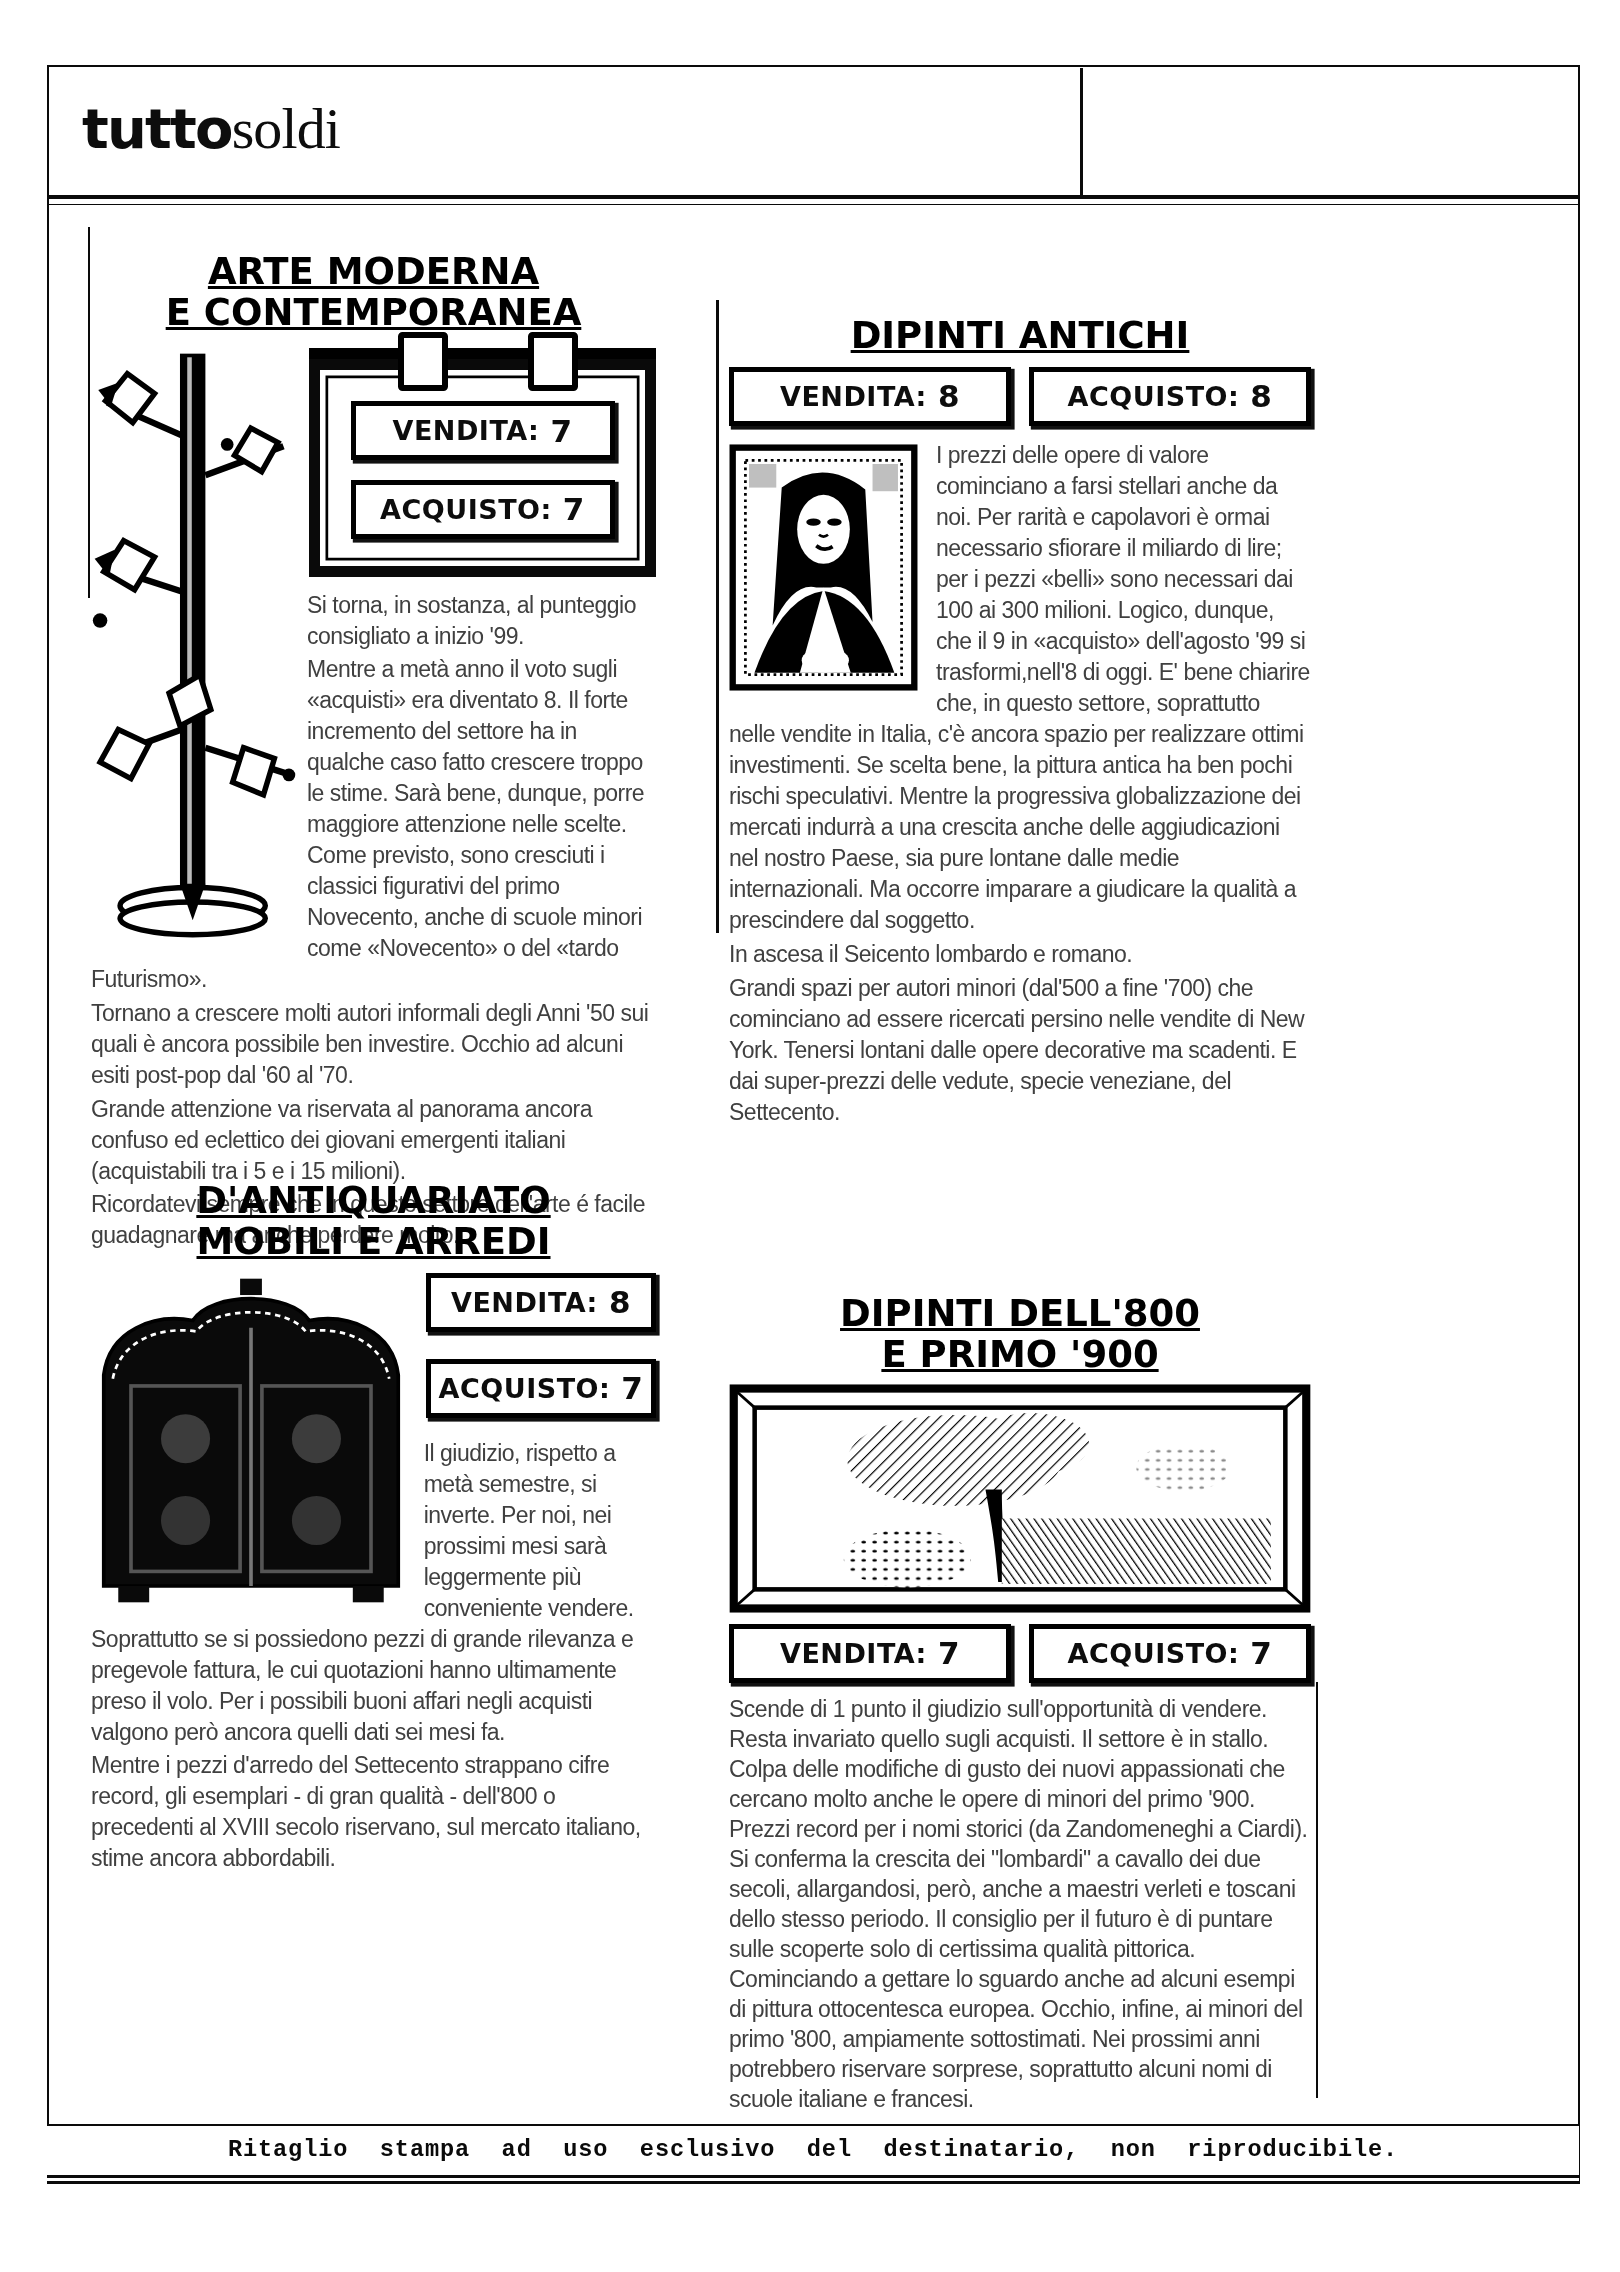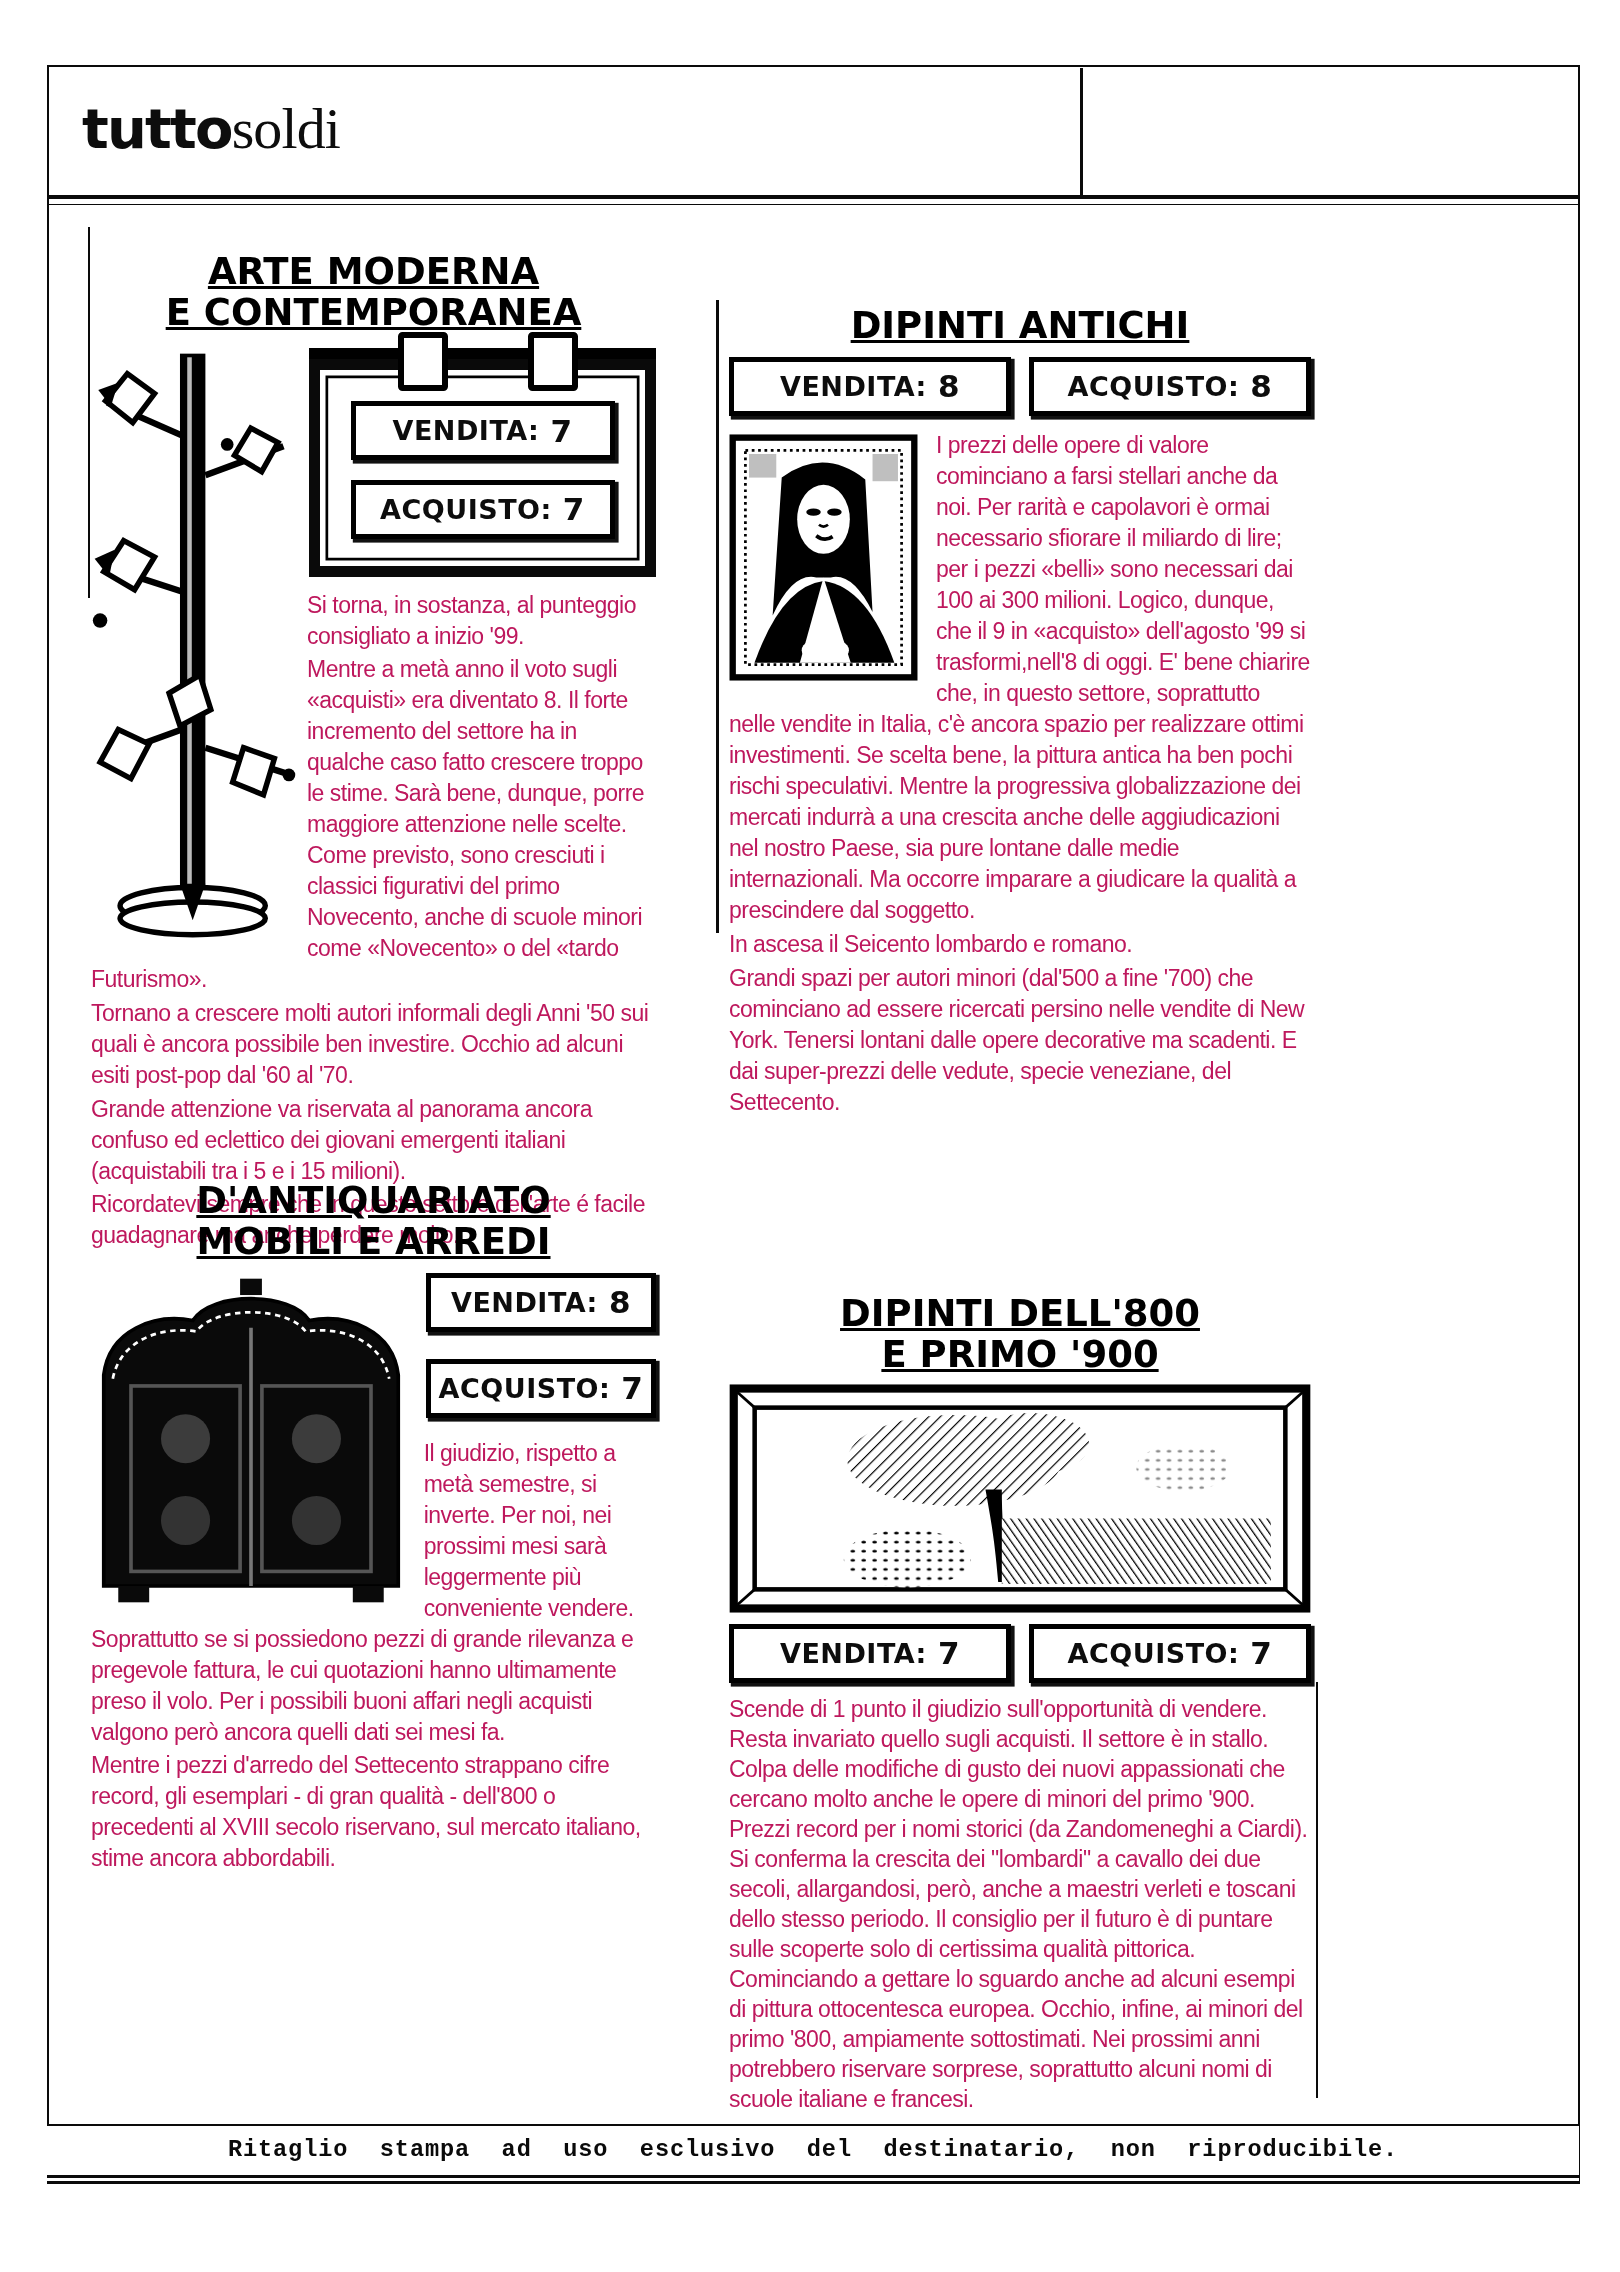--- a/index.html
+++ b/index.html
@@ -25,21 +25,21 @@
   .vrule{position:absolute;background:#0a0a0a;}
 
   
   .sec{position:absolute;}
   .sec h2{
     margin:9px;text-align:center;font-family:"DejaVu Sans",sans-serif;font-weight:800;
     font-size:37px;line-height:41px;letter-spacing:0px;color:#000;text-decoration:underline;
   }
   .sec h2 .tline{display:block;}
   .body-text p{
-    margin:0 0 2.7px 0;font-size:23px;line-height:31px;letter-spacing:-0.5px;color:#be185d;
+    margin:0 0 2.7px 0;font-size:23px;line-height:31px;letter-spacing:-0.5px;color:#404040;
     text-align:left;
   }
   .badge{
     background:#fff;border:5.5px solid #000;box-shadow:2.7px 2.7px 0 0.9px #111;
     display:flex;align-items:center;justify-content:center;gap:11px;
     font-family:"DejaVu Sans",sans-serif;font-weight:800;font-size:27px;letter-spacing:0.5px;
     padding:6.4px 12.7px;box-sizing:border-box;background-clip:padding-box;
   }
   .badge .badge-val{font-size:31px;}
   .badge-row{display:flex;gap:18px;}
@@ -56,21 +56,21 @@
     padding:31px 23.6px 27px;box-sizing:border-box;
   }
   .sign-frame .badge{margin:0 auto;width:264px;}
   .sign-frame .badge + .badge{margin-top:20px;}
   .clip{position:absolute;top:-38px;width:38px;height:47px;border:6.4px solid #000;background:#fff;border-radius:4.5px;}
   .clip.c1{left:24%;}
   .clip.c2{left:64%;}
   .sec1 .body-text{padding-top:12.7px;}
 
   
-  .sec2{left:729px;top:296px;width:582px;}
+  .sec2{left:729px;top:306px;width:582px;}
   .sec2 .badge-row{margin:11px 0 14.5px;}
   .mona-svg{float:left;width:189px;height:247px;margin:3.6px 18px 5.5px 0;}
 
   
   .sec3{left:91px;top:1171px;width:565px;}
   .sec3 .body{margin-top:11px;}
   .cabinet-svg{float:left;width:320px;height:335px;margin:0 12.7px 5.5px 0;}
   .badge-stack{margin:5.5px 0 20px 335px;display:flex;flex-direction:column;gap:27px;}
   .badge-stack .badge{width:100%;}
 

